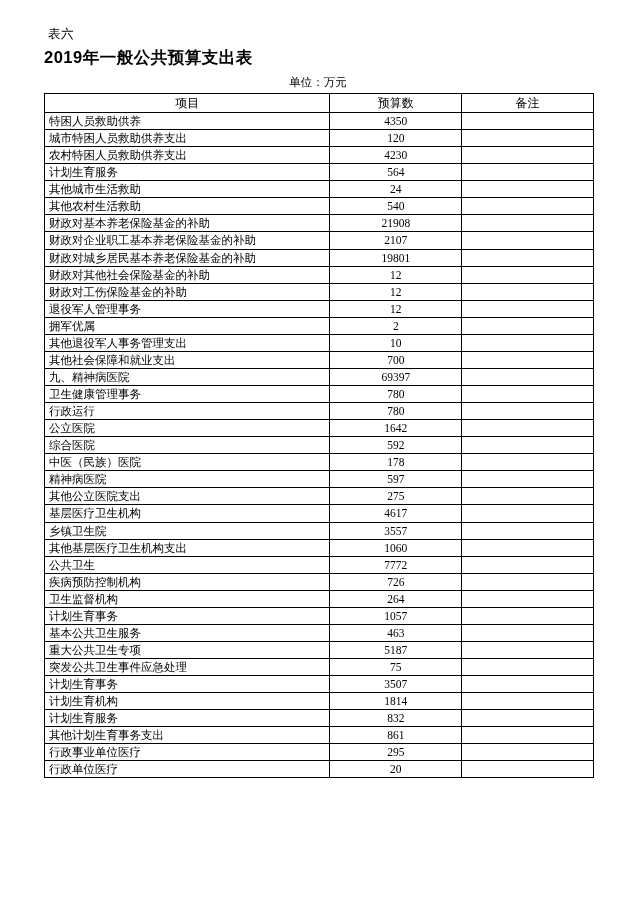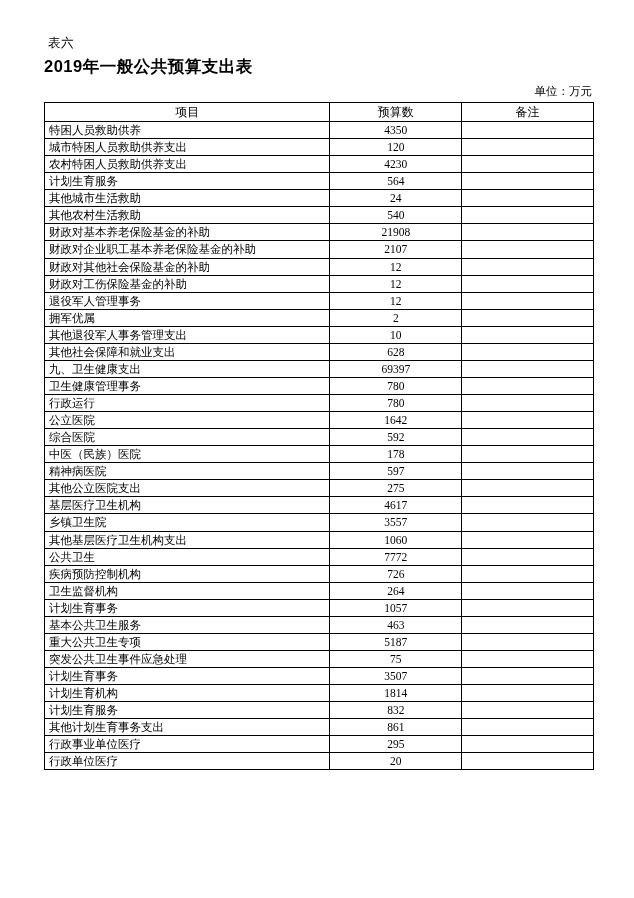--- a/index.html
+++ b/index.html
@@ -11,38 +11,38 @@
     width: 634px;
     height: 898px;
     font-family: "Liberation Serif", "DejaVu Serif", serif;
     color: #000000;
     position: relative;
   }
   .page {
     width: 634px;
     height: 898px;
     box-sizing: border-box;
-    padding: 35px 40px 0 44px;
+    padding: 26px 40px 0 44px;
     position: relative;
   }
   .sheet-label {
     font-size: 12.5px;
     font-family: "Liberation Serif", "DejaVu Serif", serif;
     letter-spacing: 0.5px;
     margin: 0 0 4px 4px;
   }
   .doc-title {
     font-size: 16.5px;
     font-weight: bold;
     font-family: "Liberation Sans", "DejaVu Sans", sans-serif;
     letter-spacing: 0.5px;
     margin: 4px 0 6px 0;
   }
   .unit-line {
-    text-align: right;
+    text-align: center;
     font-size: 11.5px;
     margin: 0 2px 3px 0;
   }
   table.budget {
     border-collapse: collapse;
     width: 100%;
     table-layout: fixed;
   }
   table.budget th,
   table.budget td {
@@ -134,20 +134,25 @@
           <td class="item lvl1">财政对基本养老保险基金的补助</td>
           <td class="amount">21908</td>
           <td class="remark"></td>
         </tr>
         <tr>
           <td class="item lvl2">财政对企业职工基本养老保险基金的补助</td>
           <td class="amount">2107</td>
           <td class="remark"></td>
         </tr>
         <tr>
+          <td class="item lvl2">财政对城乡居民基本养老保险基金的补助</td>
+          <td class="amount">19801</td>
+          <td class="remark"></td>
+        </tr>
+        <tr>
           <td class="item lvl1">财政对其他社会保险基金的补助</td>
           <td class="amount">12</td>
           <td class="remark"></td>
         </tr>
         <tr>
           <td class="item lvl2">财政对工伤保险基金的补助</td>
           <td class="amount">12</td>
           <td class="remark"></td>
         </tr>
         <tr>
@@ -160,25 +165,25 @@
           <td class="amount">2</td>
           <td class="remark"></td>
         </tr>
         <tr>
           <td class="item lvl2">其他退役军人事务管理支出</td>
           <td class="amount">10</td>
           <td class="remark"></td>
         </tr>
         <tr>
           <td class="item lvl1">其他社会保障和就业支出</td>
-          <td class="amount">628</td>
-          <td class="remark"></td>
-        </tr>
-        <tr>
-          <td class="item lvl0">九、卫生健康支出</td>
+          <td class="amount">700</td>
+          <td class="remark"></td>
+        </tr>
+        <tr>
+          <td class="item lvl0">九、精神病医院</td>
           <td class="amount">69397</td>
           <td class="remark"></td>
         </tr>
         <tr>
           <td class="item lvl1">卫生健康管理事务</td>
           <td class="amount">780</td>
           <td class="remark"></td>
         </tr>
         <tr>
           <td class="item lvl2">行政运行</td>

